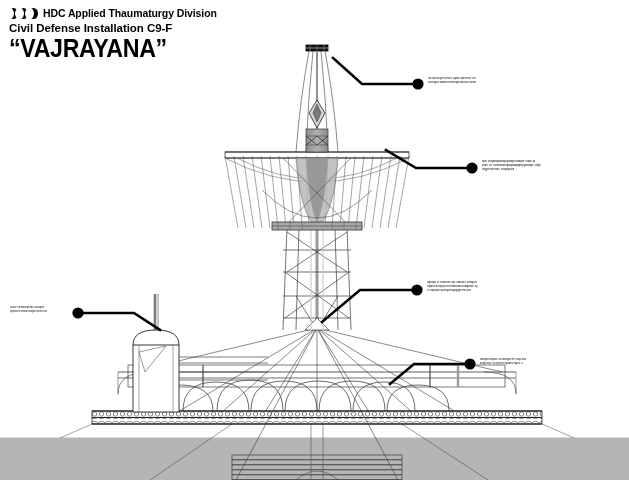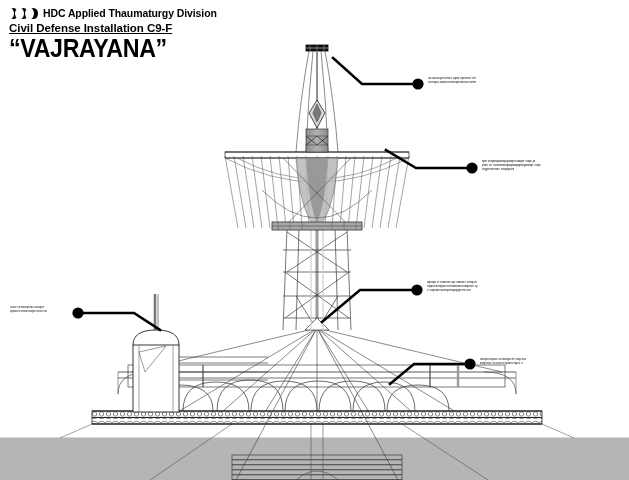--- a/index.html
+++ b/index.html
@@ -25,21 +25,21 @@
   .cres::after{
     content:"";position:absolute;left:-4px;top:0;width:9px;height:11px;
     border-radius:50%;background:#fff;
   }
   .org{
     font-size:10.5px;font-weight:bold;color:#000;letter-spacing:-0.1px;
     white-space:nowrap;line-height:11px;
   }
   .subtitle{
     font-size:11.5px;font-weight:bold;color:#000;white-space:nowrap;
-    margin-top:2px;letter-spacing:-0.05px;line-height:13px;text-decoration:underline;
+    margin-top:2px;letter-spacing:-0.05px;line-height:13px;
   }
   .maintitle{
     font-size:25px;font-weight:bold;color:#000;white-space:nowrap;
     margin-top:0px;line-height:27px;
     transform:scaleX(0.93);transform-origin:left center;
     letter-spacing:-0.4px;
   }
 
   
   .callout{position:absolute;z-index:25;}

